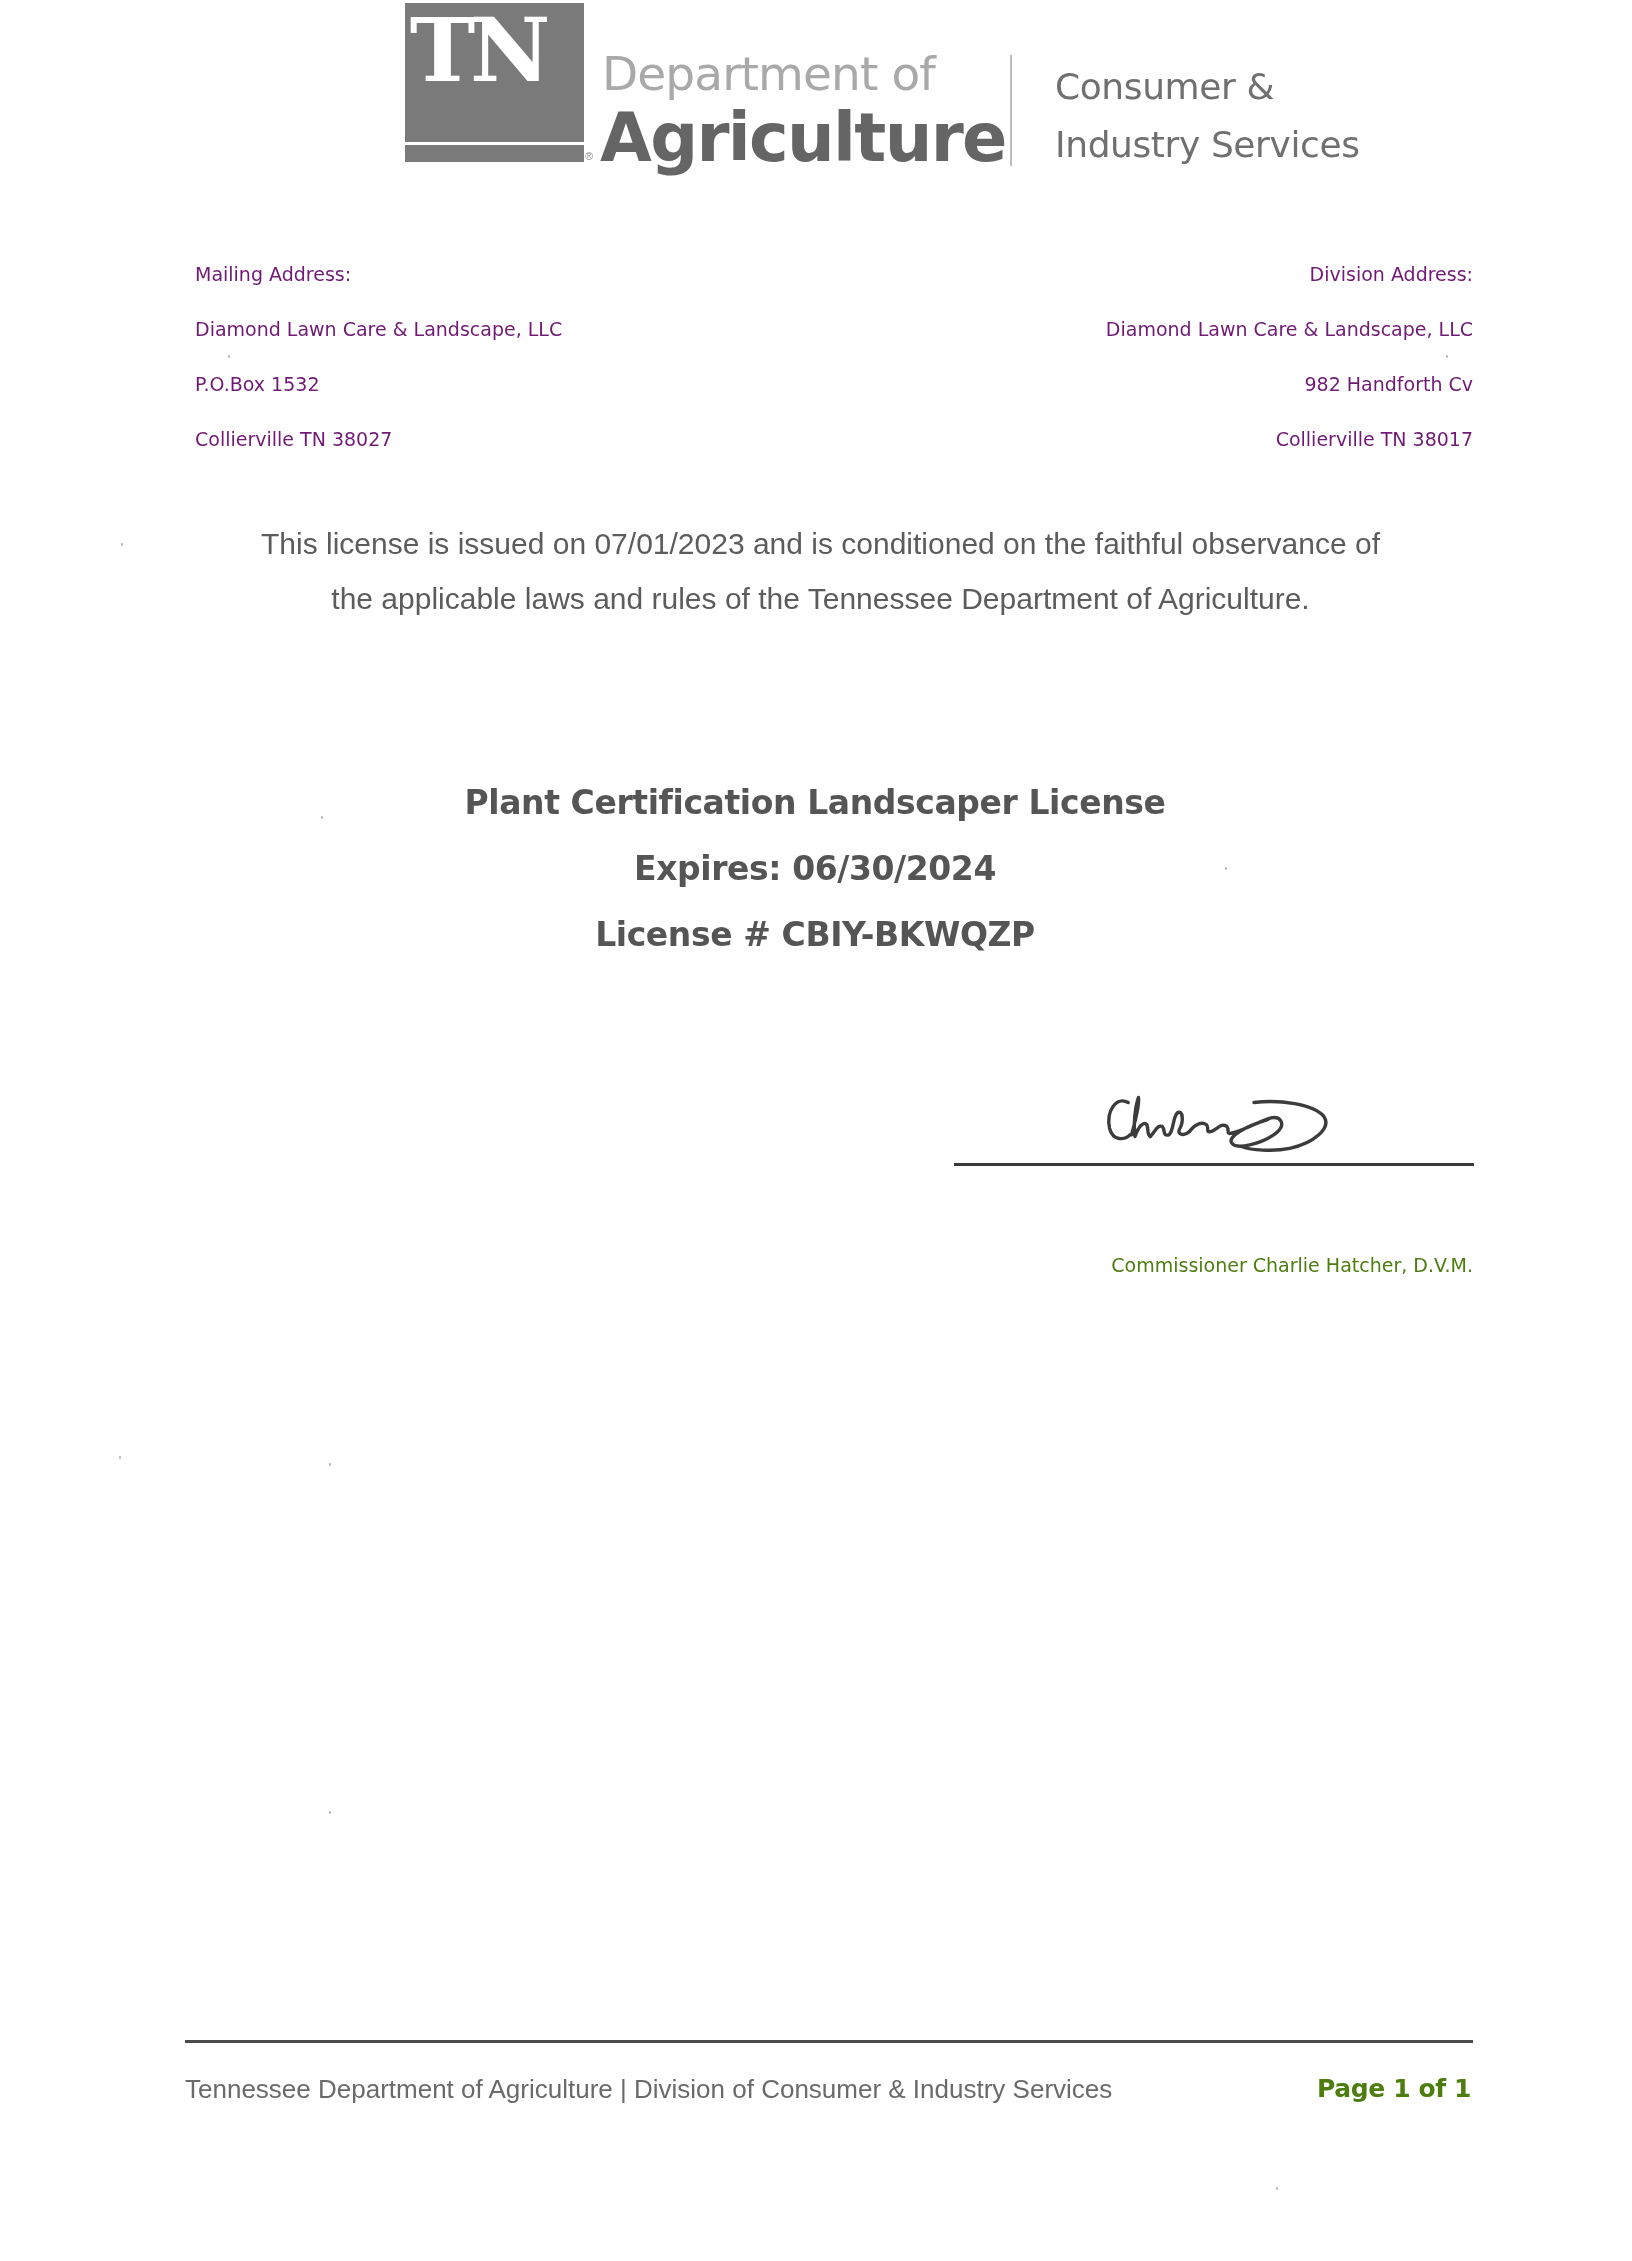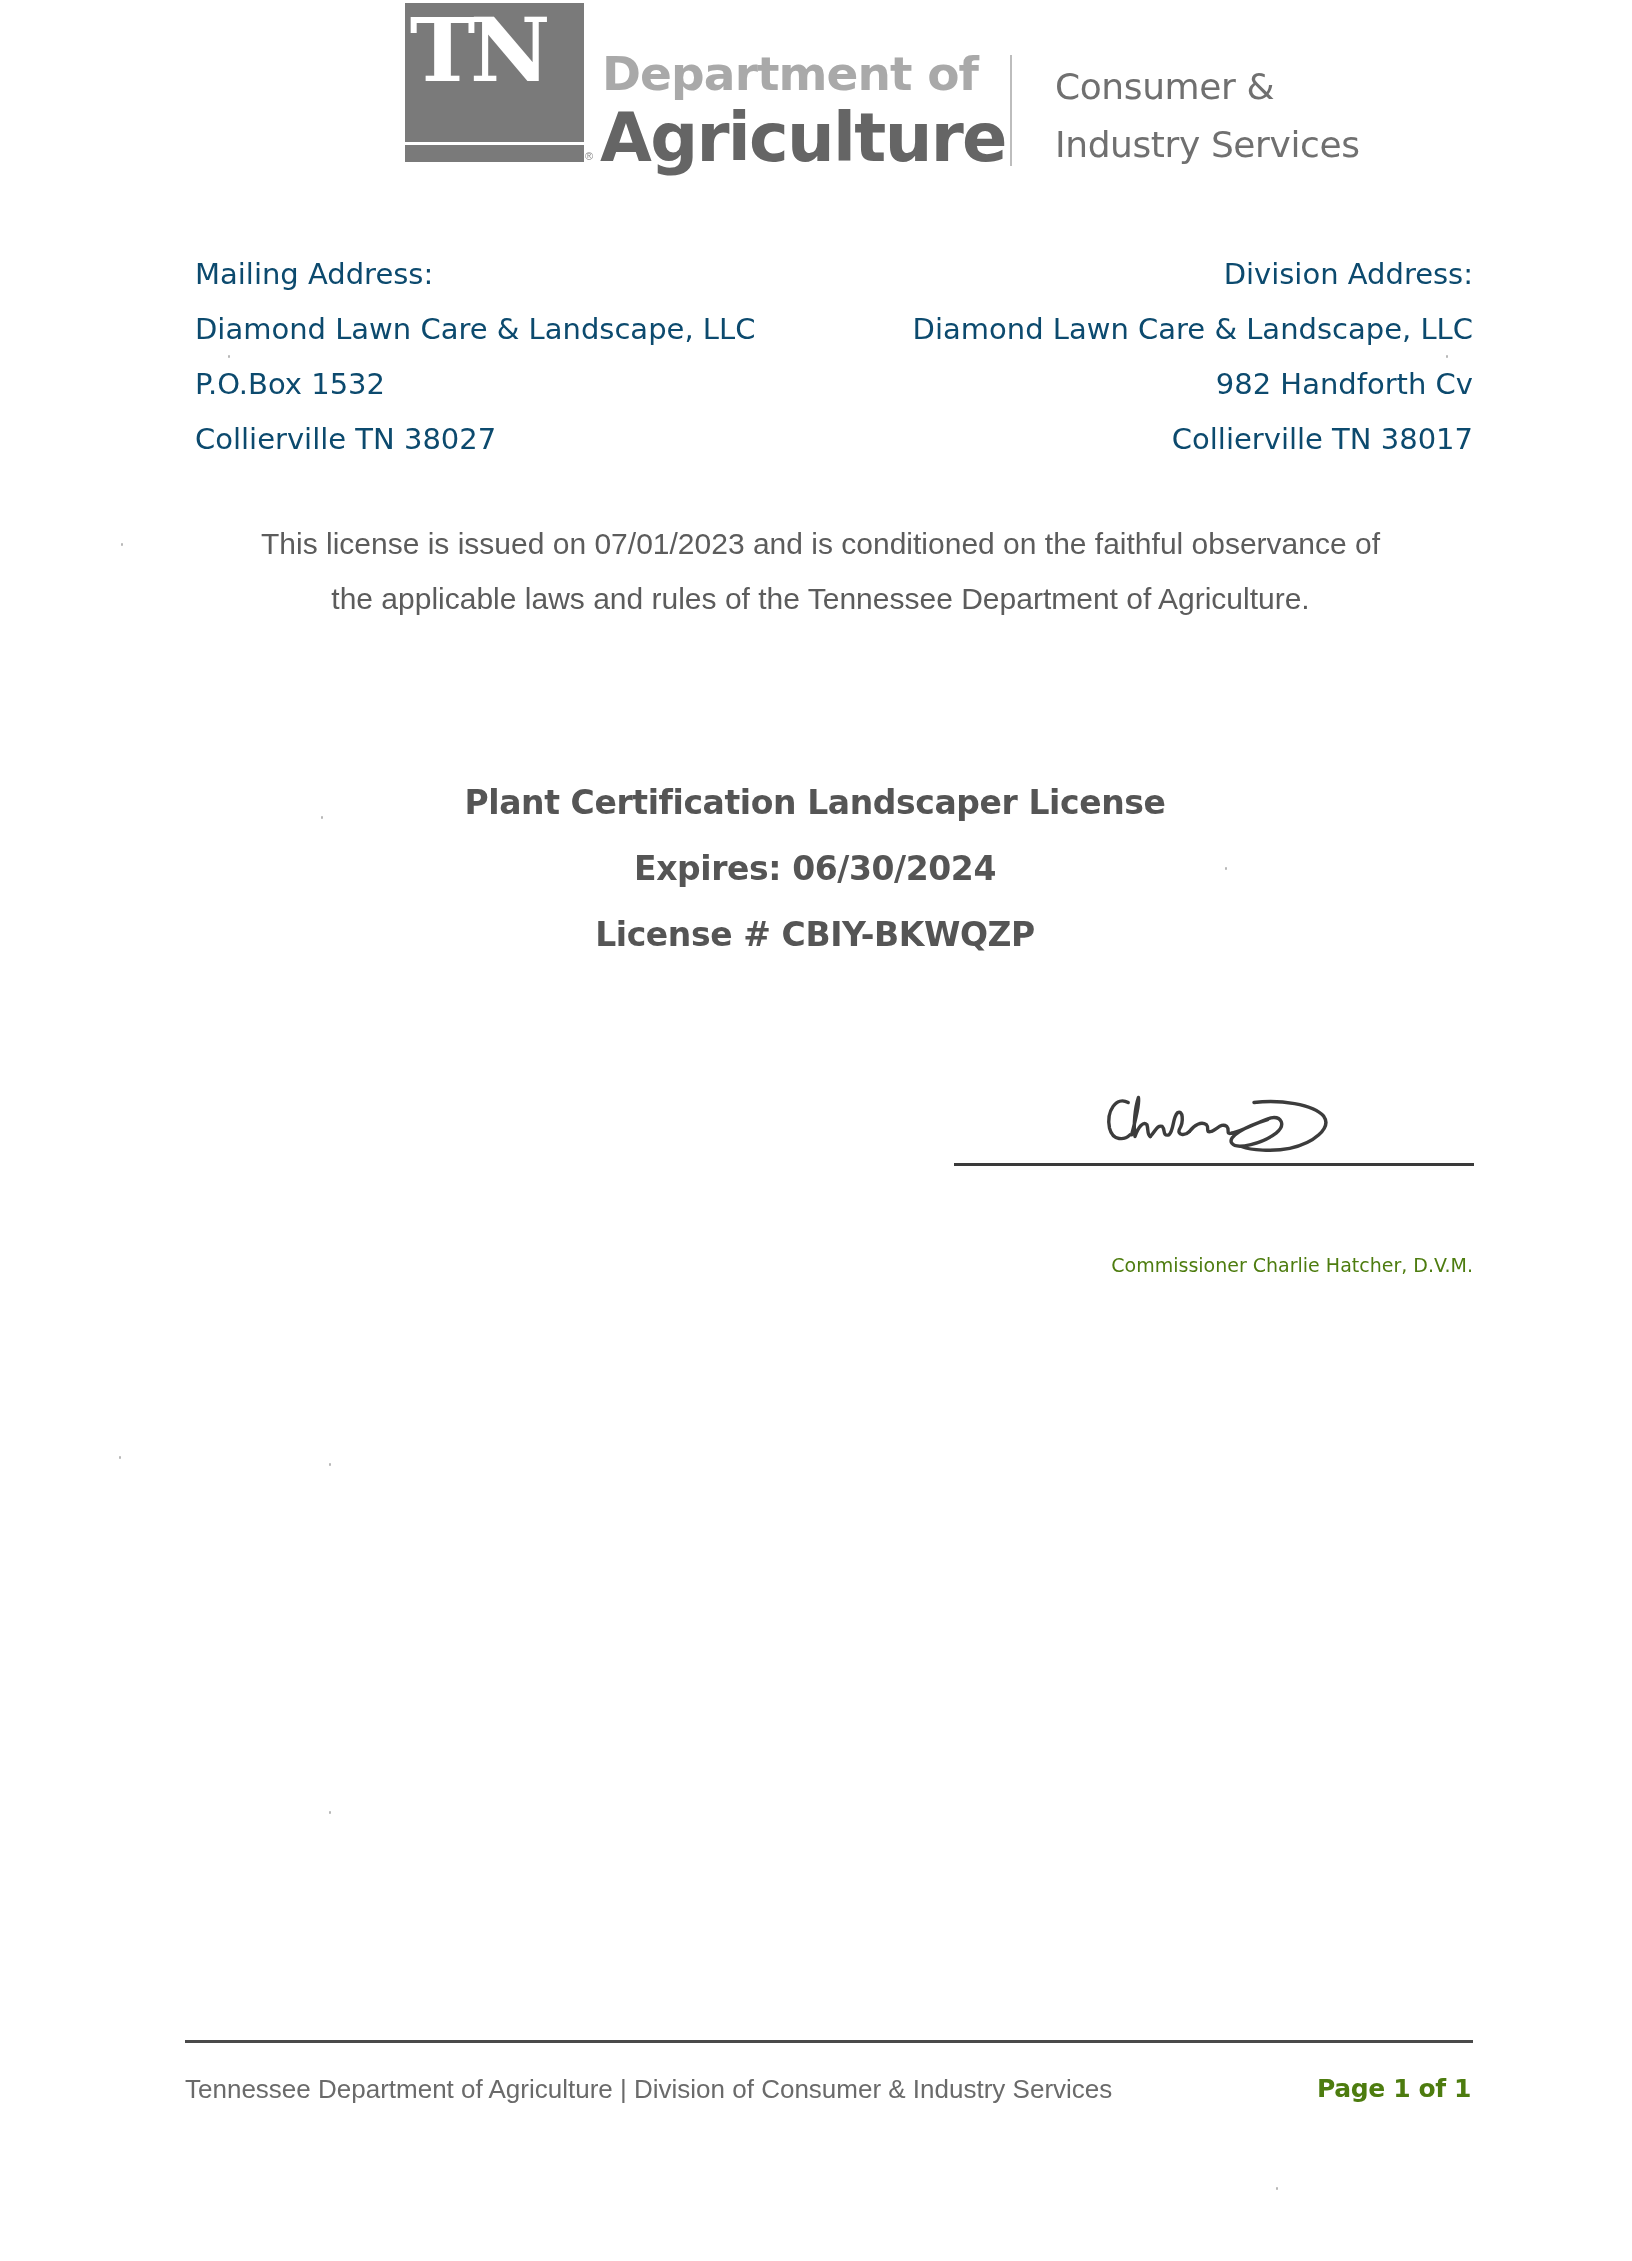--- a/index.html
+++ b/index.html
@@ -45,21 +45,21 @@
       position: absolute;
       left: 585px; top: 150px;
       font-size: 11px;
       line-height: 12px;
       color: #8a8a8a;
     }
     .dept-of {
       position: absolute;
       left: 602px; top: 44px;
       font-family: "DejaVu Sans", sans-serif;
-      font-weight: bold;
+      font-weight: normal;
       font-size: 47px;
       line-height: 60px;
       letter-spacing: -0.9px;
       color: #a9a9a9;
     }
     .agriculture {
       position: absolute;
       left: 600px; top: 97px;
       font-family: "DejaVu Sans", sans-serif;
       font-weight: bold;
@@ -82,23 +82,23 @@
       line-height: 58px;
       letter-spacing: -0.4px;
       color: #707070;
     }
 
     
     .addr {
       position: absolute;
       top: 247px;
       font-family: "DejaVu Sans", sans-serif;
-      font-size: 29px;
+      font-size: 19px;
       line-height: 55px;
-      color: #0c4a6e;
+      color: #701a75;
     }
     .addr.left { left: 195px; text-align: left; }
     .addr.right { right: 160px; text-align: right; }
     .addr div { white-space: nowrap; }
 
     
     .statement {
       position: absolute;
       left: 0; top: 516px;
       width: 1633px;

